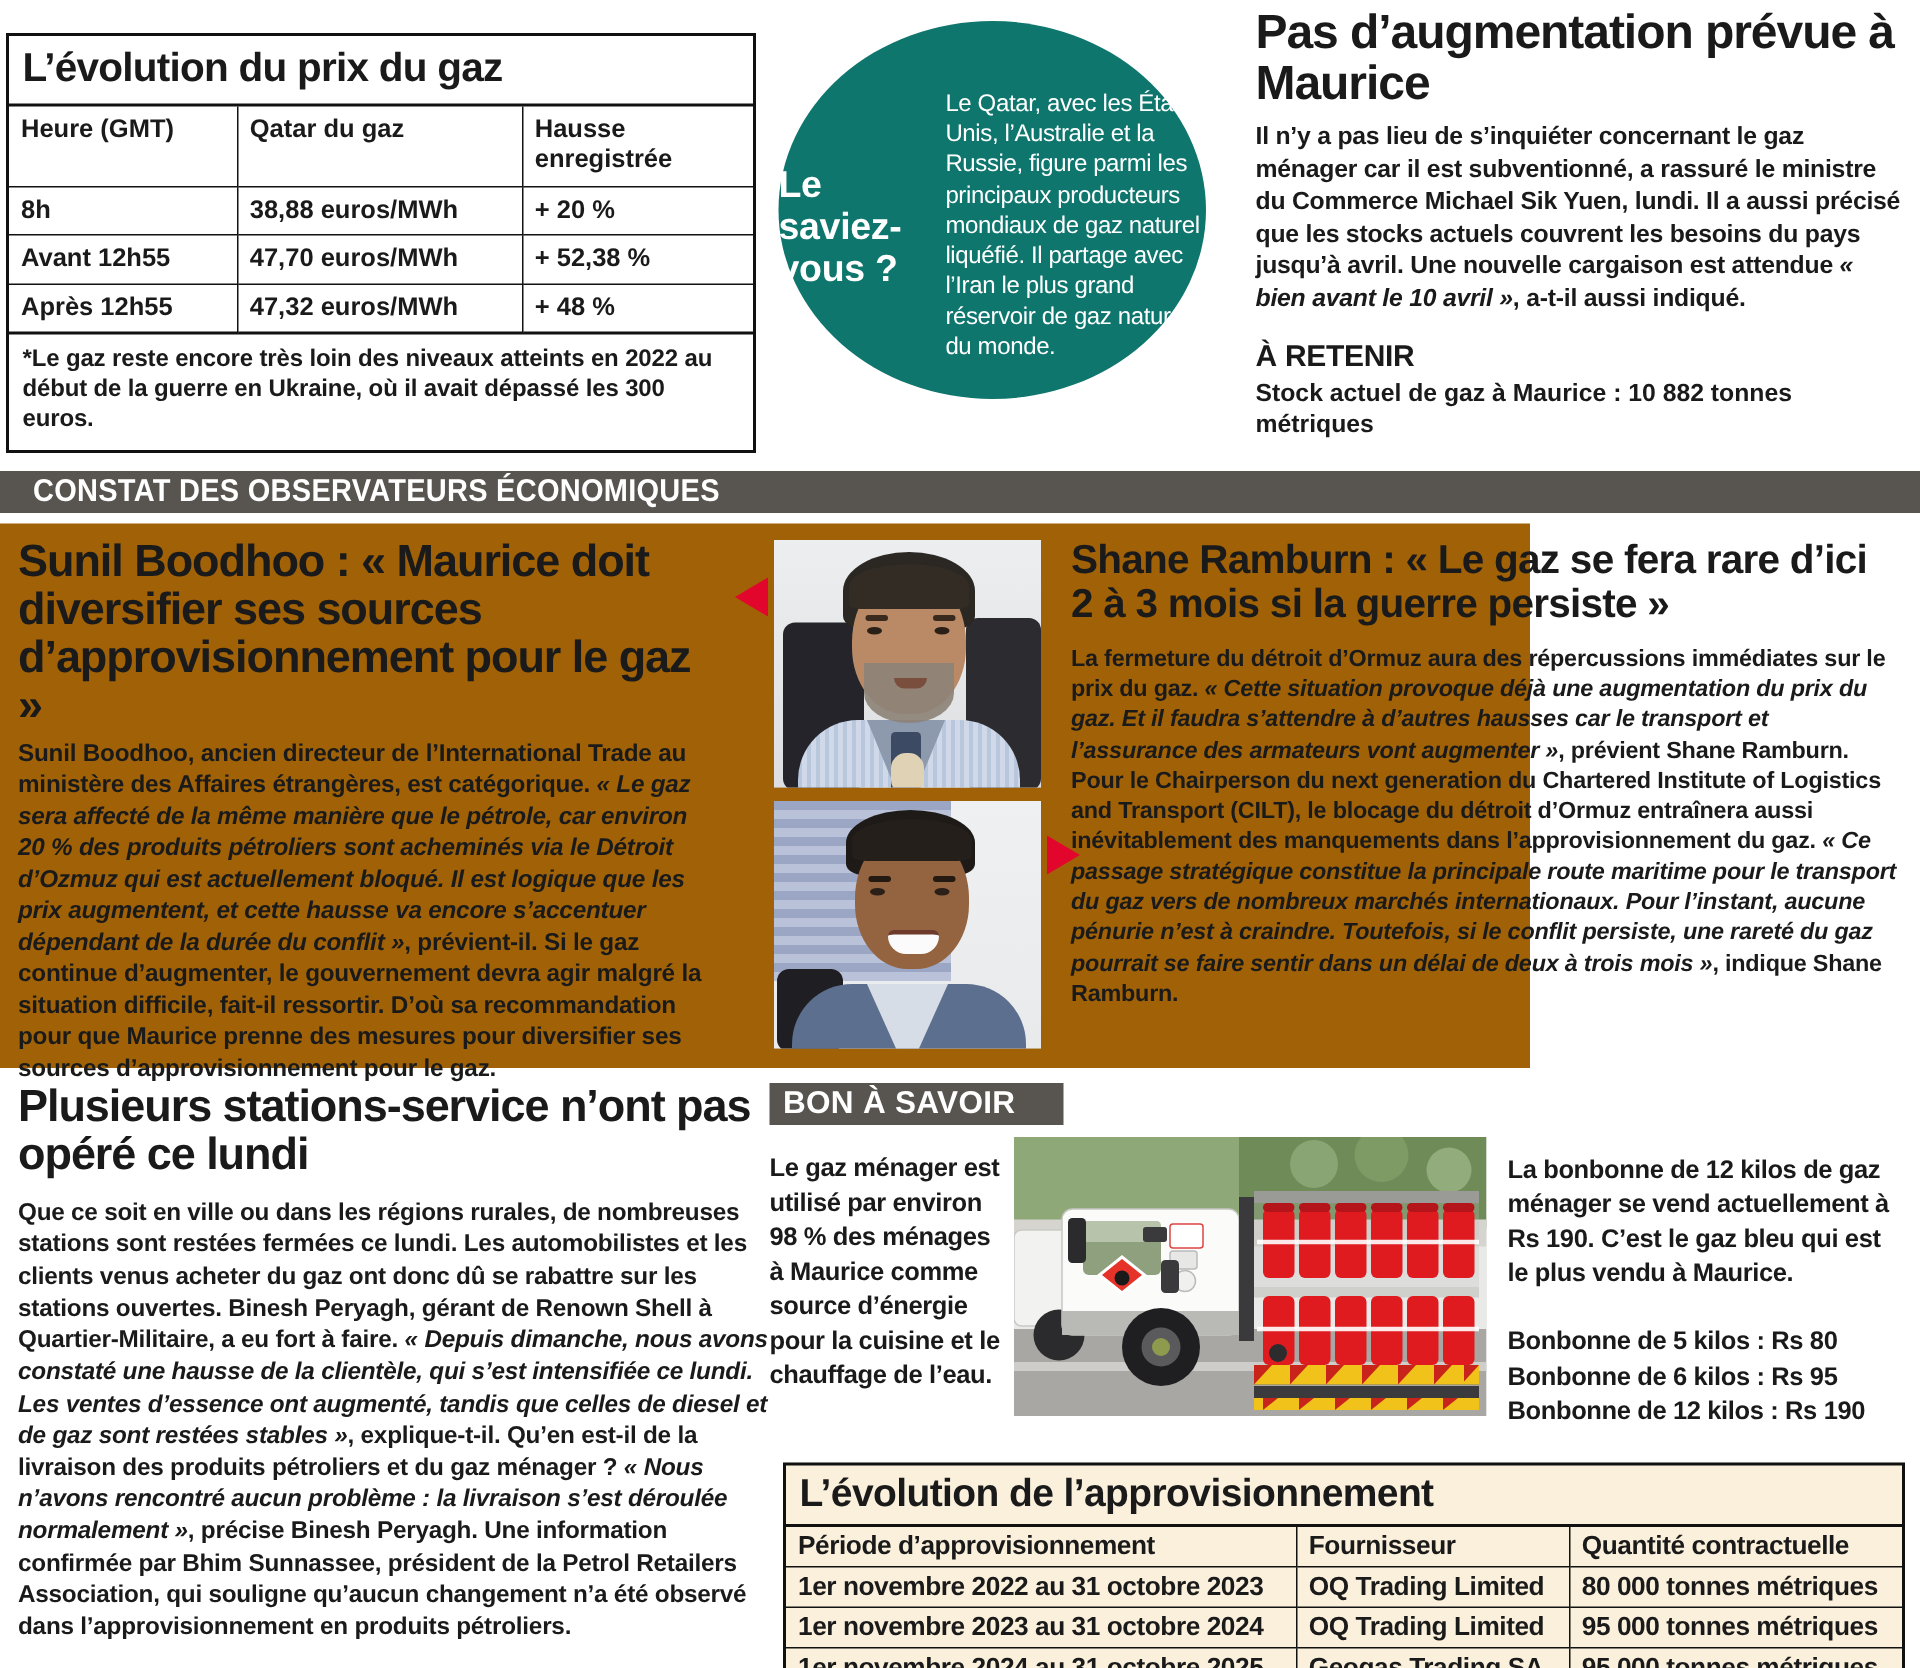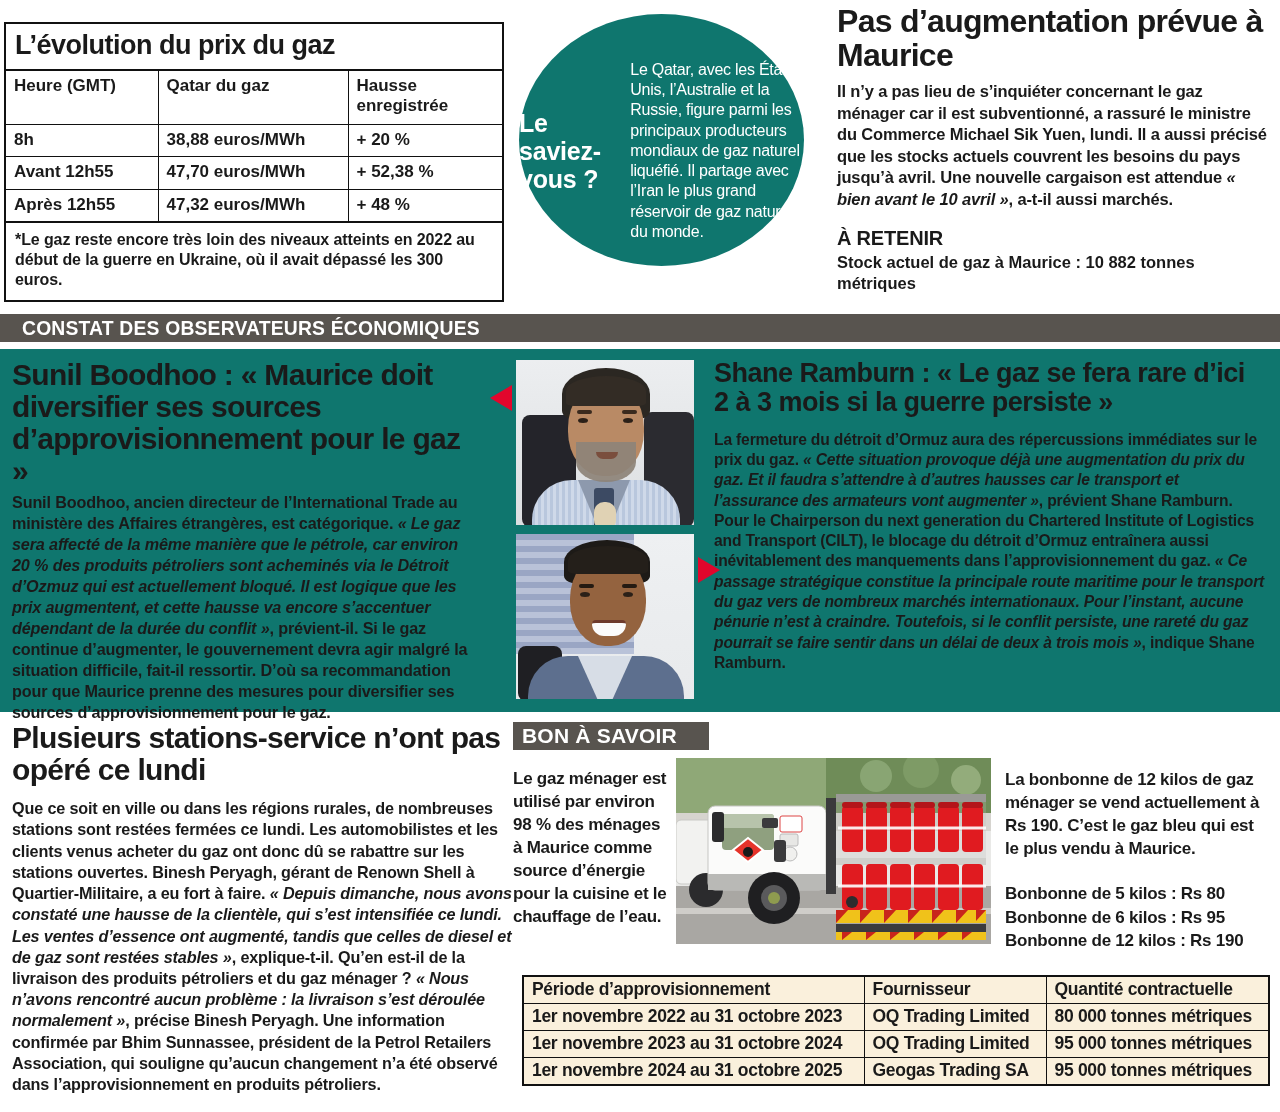--- a/index.html
+++ b/index.html
@@ -72,22 +72,22 @@
   }
   #constat-banner{
     position:absolute;left:0;top:314px;width:1280px;height:28px;
     font-size:21px;padding-left:22px;box-sizing:border-box;
     font-stretch:condensed;
   }
   #constat-banner span{transform:scaleX(0.92);transform-origin:left center;}
 
   
   #observers{
-    position:absolute;left:0;top:349px;width:1280px;height:363px;
-    background:#0f766e;
+    position:absolute;left:0;top:349px;width:1020px;height:363px;
+    background:#a16207;
     text-decoration:underline;
   }
   #boodhoo-col{position:absolute;left:12px;top:10px;width:466px;}
   #boodhoo-col .hl{font-size:30px;}
   #boodhoo-col .body-txt{margin-top:5px;font-size:16.2px;line-height:1.295;}
 
   #ramburn-col{position:absolute;left:714px;top:10px;width:552px;}
   #ramburn-col .hl2{font-size:27px;}
   #ramburn-col .body-txt{margin-top:12px;font-size:15.6px;line-height:1.30;}
 
@@ -206,21 +206,21 @@
   <div id="didyouknow">
     <div class="dk-title">
       <div>Le</div>
       <div>saviez-vous ?</div>
     </div>
     <div class="dk-body">Le Qatar, avec les États-Unis, l’Australie et la Russie, figure parmi les principaux producteurs mondiaux de gaz naturel liquéfié. Il partage avec l’Iran le plus grand réservoir de gaz naturel du monde.</div>
   </div>
 
   <div id="maurice-art">
     <div class="hl">Pas d’augmentation prévue à Maurice</div>
-    <div class="body-txt"><span>Il n’y a pas lieu de s’inquiéter concernant le gaz ménager car il est subventionné, a rassuré le ministre du Commerce Michael Sik Yuen, lundi. Il a aussi précisé que les stocks actuels couvrent les besoins du pays jusqu’à avril. Une nouvelle cargaison est attendue </span><i>« bien avant le 10 avril »</i><span>, a-t-il aussi marchés.</span></div>
+    <div class="body-txt"><span>Il n’y a pas lieu de s’inquiéter concernant le gaz ménager car il est subventionné, a rassuré le ministre du Commerce Michael Sik Yuen, lundi. Il a aussi précisé que les stocks actuels couvrent les besoins du pays jusqu’à avril. Une nouvelle cargaison est attendue </span><i>« bien avant le 10 avril »</i><span>, a-t-il aussi indiqué.</span></div>
     <div class="retenir">À RETENIR</div>
     <div class="retenir-body">Stock actuel de gaz à Maurice : 10 882 tonnes métriques</div>
   </div>
 
   <div id="constat-banner" class="banner">
     <span>CONSTAT DES OBSERVATEURS ÉCONOMIQUES</span>
   </div>
 
   <div id="observers">
 
@@ -379,20 +379,21 @@
   <div id="bon-right">
     <div>La bonbonne de 12 kilos de gaz ménager se vend actuellement à Rs 190. C’est le gaz bleu qui est le plus vendu à Maurice.</div>
     <div class="prices">
       <div>Bonbonne de 5 kilos : Rs 80</div>
       <div>Bonbonne de 6 kilos : Rs 95</div>
       <div>Bonbonne de 12 kilos : Rs 190</div>
     </div>
   </div>
 
   <div id="supply-table">
+    <div class="ttl">L’évolution de l’approvisionnement</div>
     <table>
       <colgroup>
           <col class="s1">
           <col class="s2">
           <col>
         </colgroup>
       <tbody>
           <tr>
         <th>Période d’approvisionnement</th>
         <th>Fournisseur</th>

